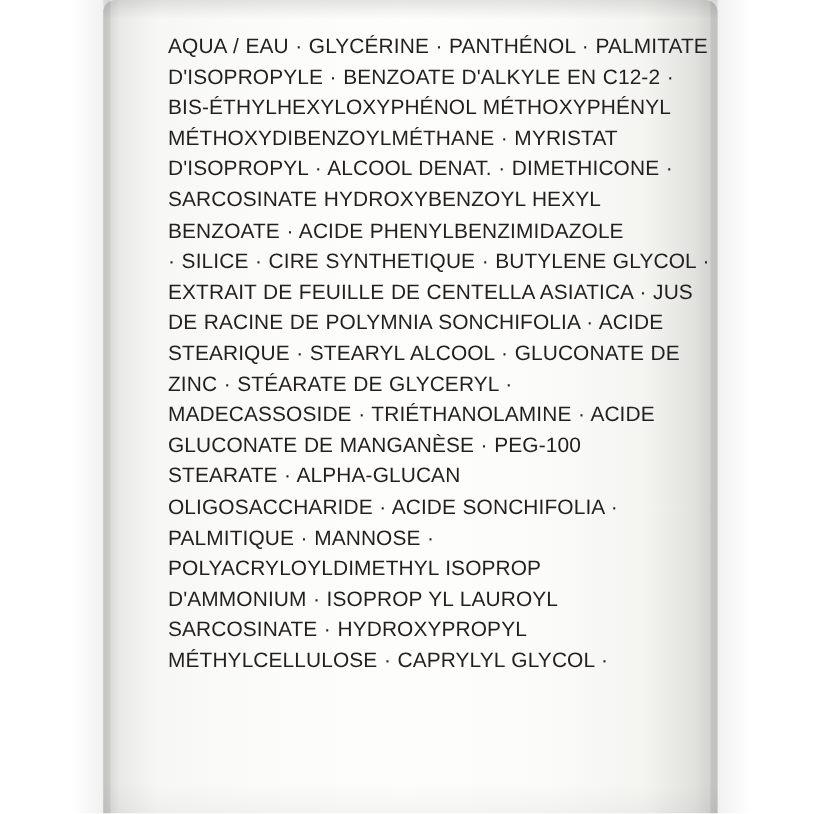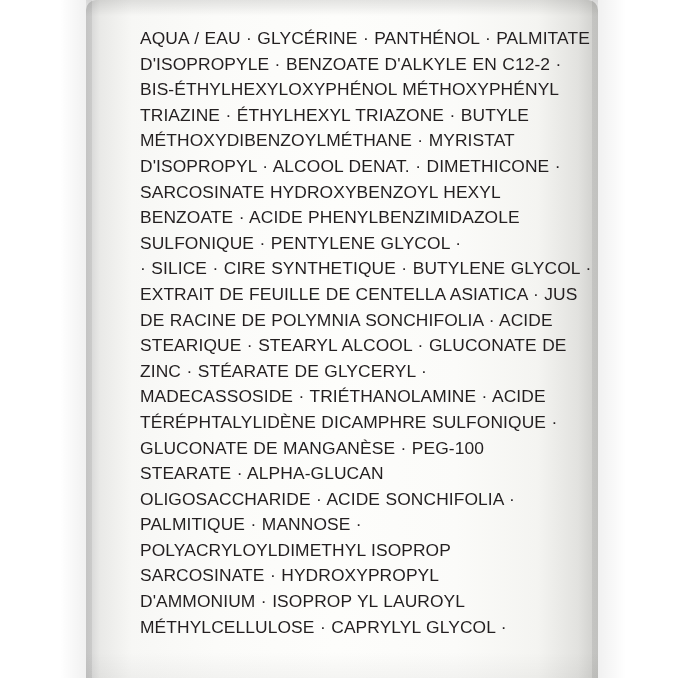--- a/index.html
+++ b/index.html
@@ -108,37 +108,34 @@
   <div class="tube"></div>
   <div class="tube-top-shadow"></div>
   <div class="tube-bottom-fade"></div>
   <div class="edge-shadow-left"></div>
   <div class="edge-shadow-right"></div>
 
   <div class="ingredients">
     <span class="line c">AQUA / EAU · GLYCÉRINE · PANTHÉNOL · PALMITATE</span>
     <span class="line">D'ISOPROPYLE · BENZOATE D'ALKYLE EN C12-2 ·</span>
     <span class="line">BIS-ÉTHYLHEXYLOXYPHÉNOL MÉTHOXYPHÉNYL</span>
-    <span class="line">TRIAZINE · ÉTHYLHEXYL TRIAZONE · BUTYLE</span>
     <span class="line">MÉTHOXYDIBENZOYLMÉTHANE · MYRISTAT</span>
     <span class="line">D'ISOPROPYL · ALCOOL DENAT. · DIMETHICONE ·</span>
     <span class="line">SARCOSINATE HYDROXYBENZOYL HEXYL</span>
     <span class="line">BENZOATE · ACIDE PHENYLBENZIMIDAZOLE</span>
-    <span class="line">SULFONIQUE · PENTYLENE GLYCOL ·</span>
     <span class="line">· SILICE · CIRE SYNTHETIQUE · BUTYLENE GLYCOL ·</span>
     <span class="line">EXTRAIT DE FEUILLE DE CENTELLA ASIATICA · JUS</span>
     <span class="line">DE RACINE DE POLYMNIA SONCHIFOLIA · ACIDE</span>
     <span class="line">STEARIQUE · STEARYL ALCOOL · GLUCONATE DE</span>
     <span class="line">ZINC · STÉARATE DE GLYCERYL ·</span>
     <span class="line">MADECASSOSIDE · TRIÉTHANOLAMINE · ACIDE</span>
-    <span class="line">TÉRÉPHTALYLIDÈNE DICAMPHRE SULFONIQUE ·</span>
     <span class="line">GLUCONATE DE MANGANÈSE · PEG-100</span>
     <span class="line">STEARATE · ALPHA-GLUCAN</span>
     <span class="line">OLIGOSACCHARIDE · ACIDE SONCHIFOLIA ·</span>
     <span class="line">PALMITIQUE · MANNOSE ·</span>
     <span class="line">POLYACRYLOYLDIMETHYL ISOPROP</span>
+    <span class="line">D'AMMONIUM · ISOPROP YL LAUROYL</span>
     <span class="line">SARCOSINATE · HYDROXYPROPYL</span>
-    <span class="line">D'AMMONIUM · ISOPROP YL LAUROYL</span>
     <span class="line">MÉTHYLCELLULOSE · CAPRYLYL GLYCOL ·</span>
 
   </div>
 
 </div>
 
 </body></html>

